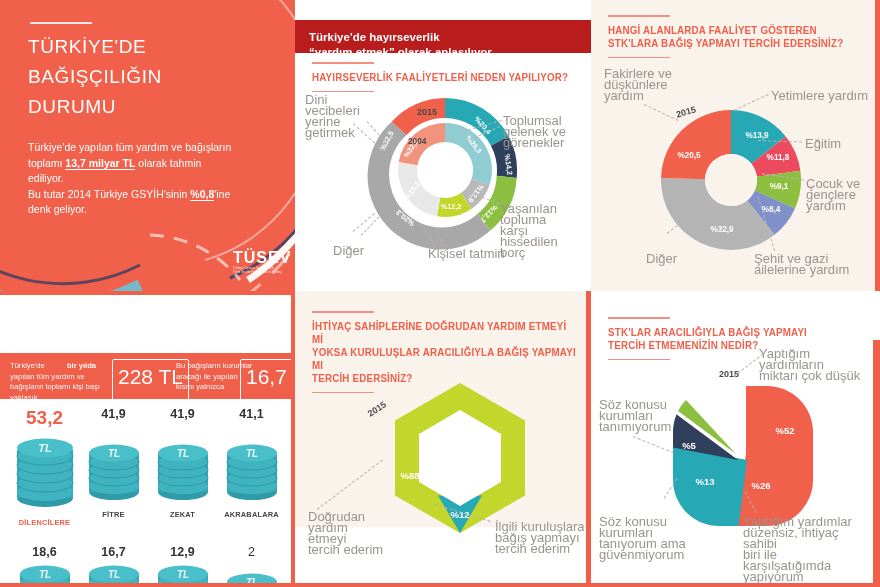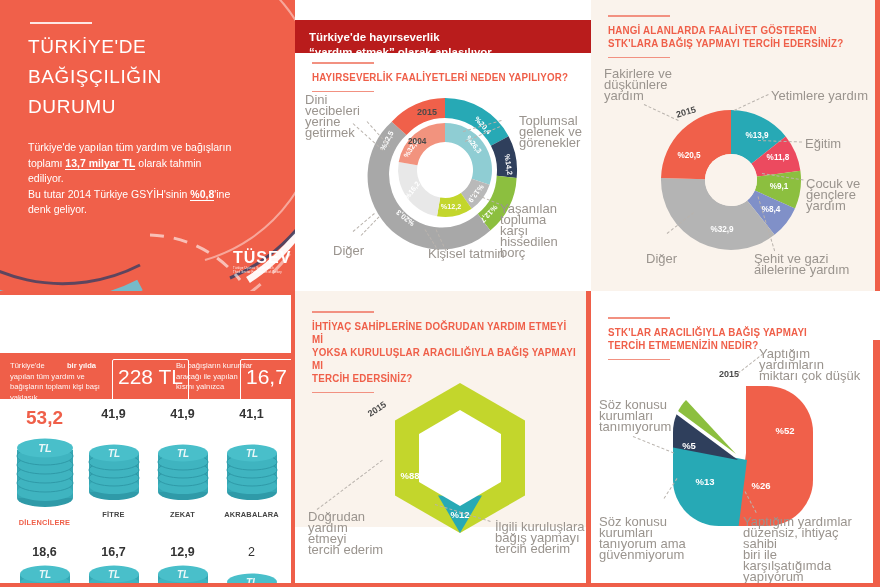--- a/index.html
+++ b/index.html
@@ -173,21 +173,21 @@
     </svg>
 
     <div class="yrtag" style="left:122px;top:54px;">2015</div>
     <div class="yrtag" style="left:113px;top:83px;font-size:8.3px;">2004</div>
 
     <div class="clabel" style="left:10px;top:41px;width:80px;white-space:pre-line;">Dini vecibeleri
 yerine getirmek</div>
     <div class="leader" style="left:58px;top:70px;width:40px;transform:rotate(42deg);"></div>
     <div class="leader" style="left:72px;top:68px;width:34px;transform:rotate(48deg);"></div>
 
-    <div class="clabel" style="left:224px;top:62px;width:80px;white-space:pre-line;">Toplumsal
+    <div class="clabel" style="left:208px;top:62px;width:80px;white-space:pre-line;">Toplumsal
 gelenek ve
 görenekler</div>
     <div class="leader" style="left:168px;top:78px;width:40px;transform:rotate(-16deg);"></div>
     <div class="leader" style="left:170px;top:88px;width:38px;transform:rotate(-23deg);"></div>
 
     <div class="clabel" style="left:205px;top:150px;width:88px;white-space:pre-line;">Yaşanılan topluma
 karşı hissedilen
 borç</div>
     <div class="leader" style="left:178px;top:140px;width:28px;transform:rotate(22deg);"></div>
 

